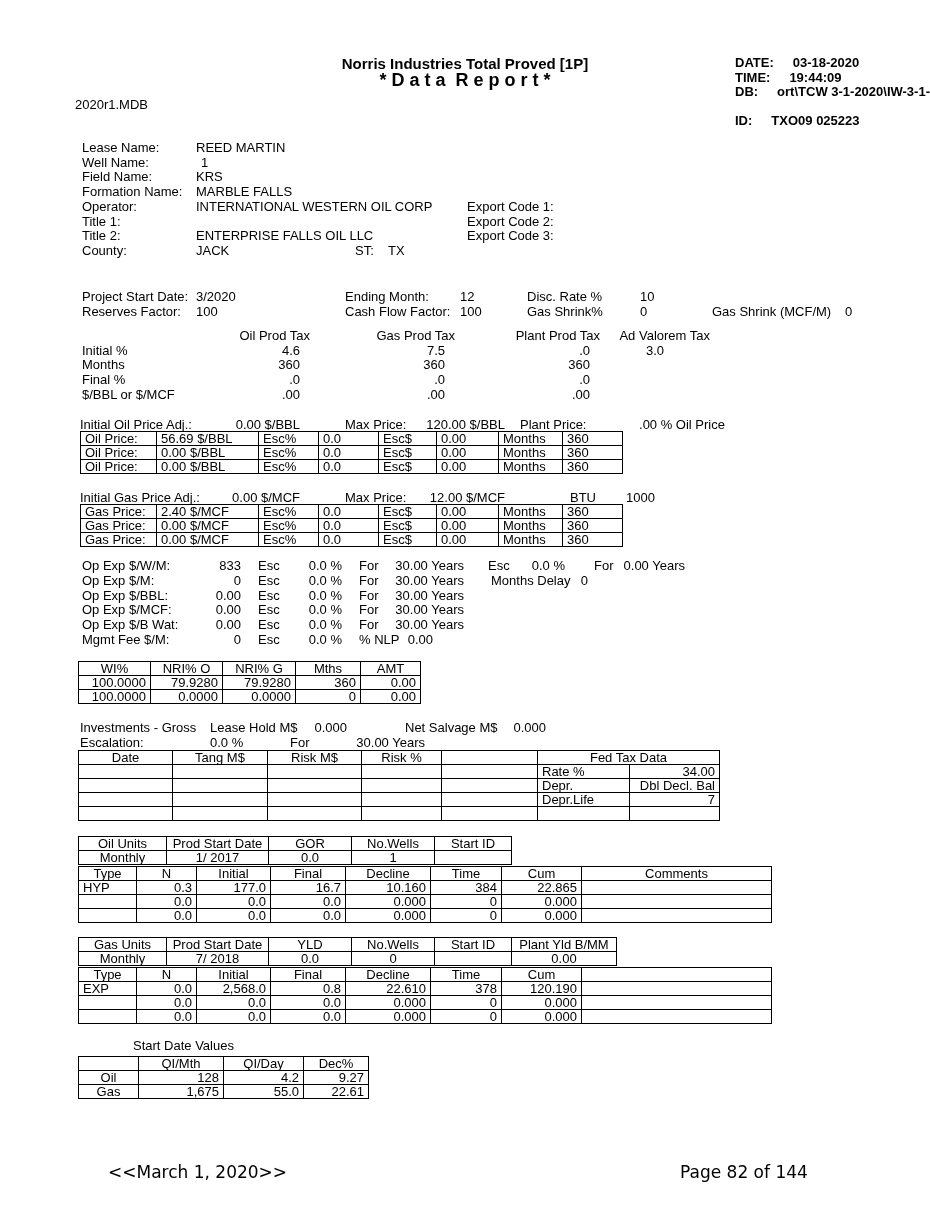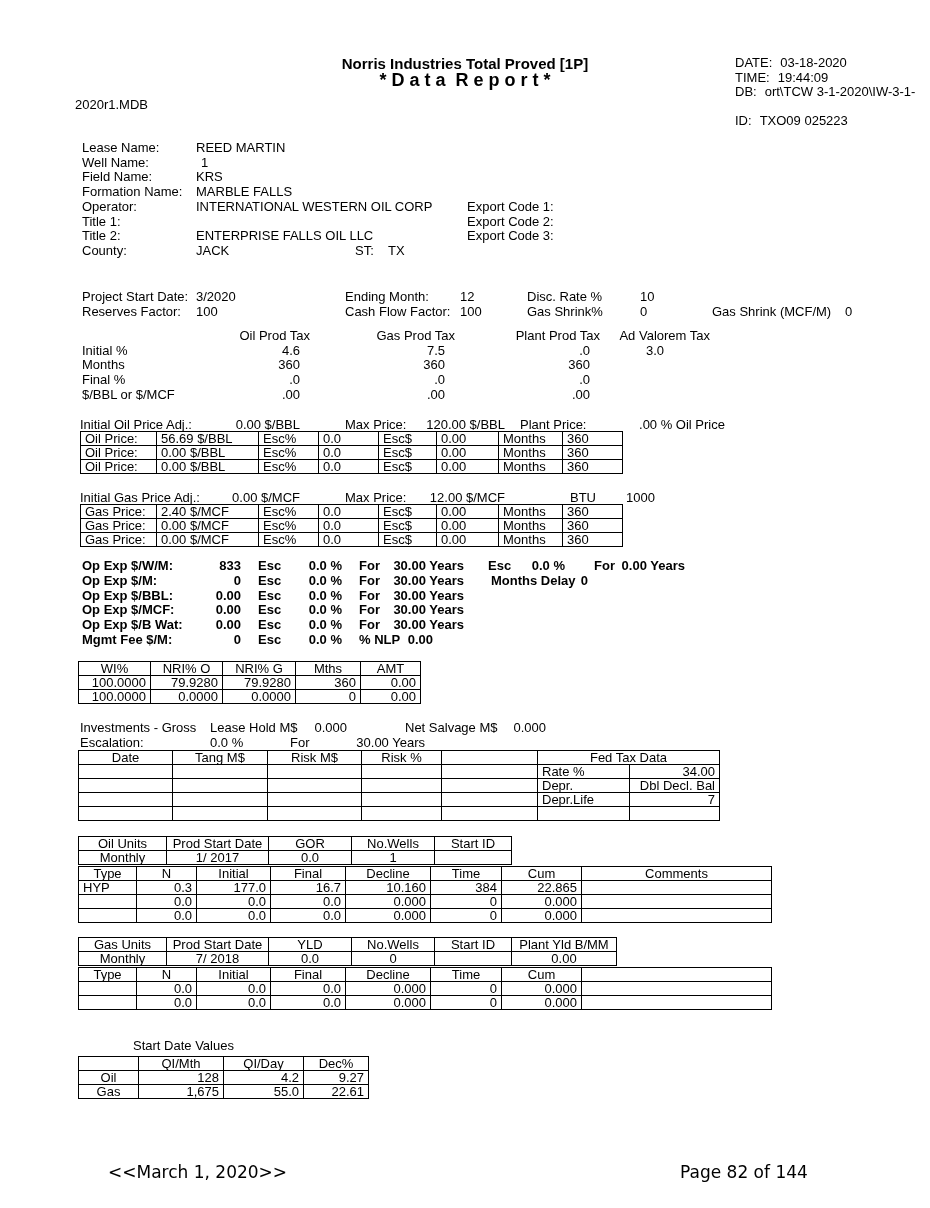--- a/index.html
+++ b/index.html
@@ -13,29 +13,29 @@
   .rt { text-align:right; }
   .ctr { text-align:center; }
   .fr { display:flex; white-space:pre; }
   .fr > span { flex:none; overflow:visible; white-space:pre; }
 
   
   .title-block { top:55px; left:0; width:930px; text-align:center; line-height:17px; }
   .title-block .t1 { font-size:15px; font-weight:bold; }
   .title-block .t2 { font-size:18px; font-weight:bold; white-space:pre; }
   .stamp { top:56px; left:735px; line-height:14.5px; }
-  .stamp .fr { gap:8px; }
+  .stamp .fr { gap:19px;font-weight:bold; }
   .mdb { top:97px; left:75px; }
   .stamp-id { margin-top:14px; }
 
   
   .lease { top:141px; left:82px; line-height:14.7px; }
   .project { top:289px; left:82px; line-height:15px; }
   .taxes { top:329px; left:82px; line-height:14.7px; }
-  .opex { top:559px; left:82px; line-height:14.8px;font-weight:bold; }
+  .opex { top:559px; left:82px; line-height:14.8px; }
   .invest-lines { top:721px; left:80px; line-height:14.6px; }
 
   
   .oilprice-head { top:417px; left:80px; }
   .oilprice-table { top:431px; left:80px; }
   .gasprice-head { top:490px; left:80px; }
   .gasprice-table { top:504px; left:80px; }
 
   
   table { border-collapse:collapse; table-layout:fixed; }
@@ -567,20 +567,30 @@
       <td class="ctr">Type</td>
           <td class="ctr">N</td>
           <td class="ctr">Initial</td>
           <td class="ctr">Final</td>
           <td class="ctr">Decline</td>
           <td class="ctr">Time</td>
           <td class="ctr">Cum</td>
           <td class="ctr"></td>
     </tr>
     <tr>
+      <td>EXP</td>
+          <td class="rt">0.0</td>
+          <td class="rt">2,568.0</td>
+          <td class="rt">0.8</td>
+          <td class="rt">22.610</td>
+          <td class="rt">378</td>
+          <td class="rt">120.190</td>
+          <td></td>
+    </tr>
+    <tr>
       <td></td>
           <td class="rt">0.0</td>
           <td class="rt">0.0</td>
           <td class="rt">0.0</td>
           <td class="rt">0.000</td>
           <td class="rt">0</td>
           <td class="rt">0.000</td>
           <td></td>
     </tr>
     <tr>

